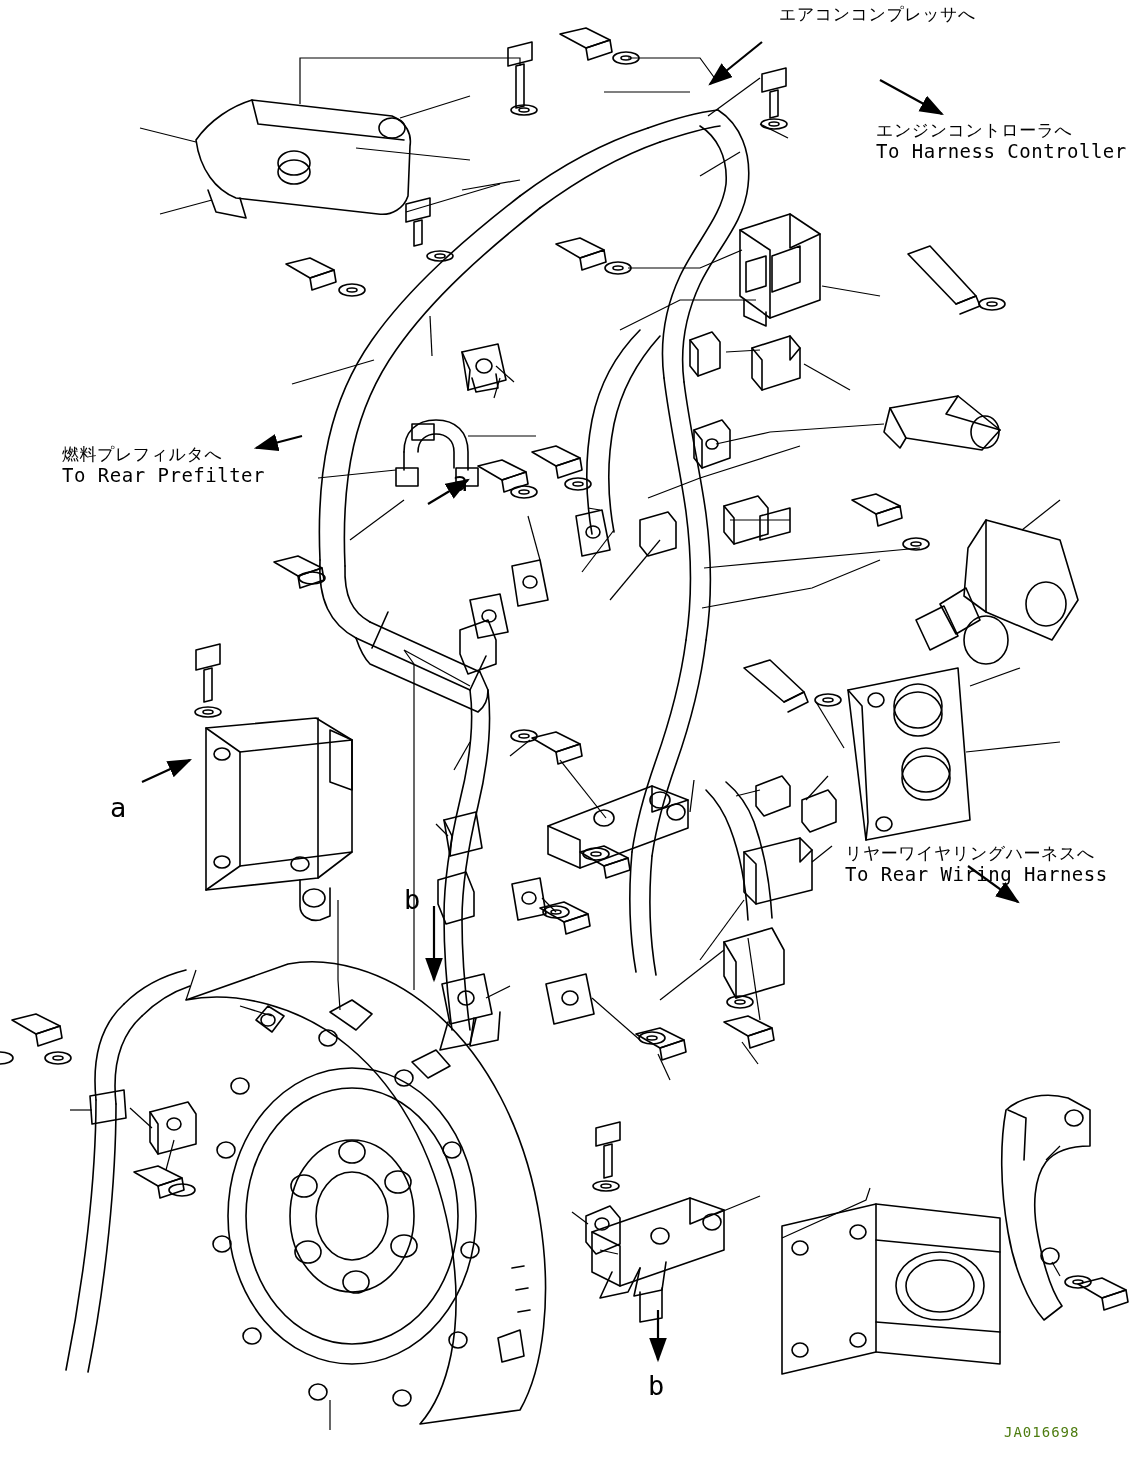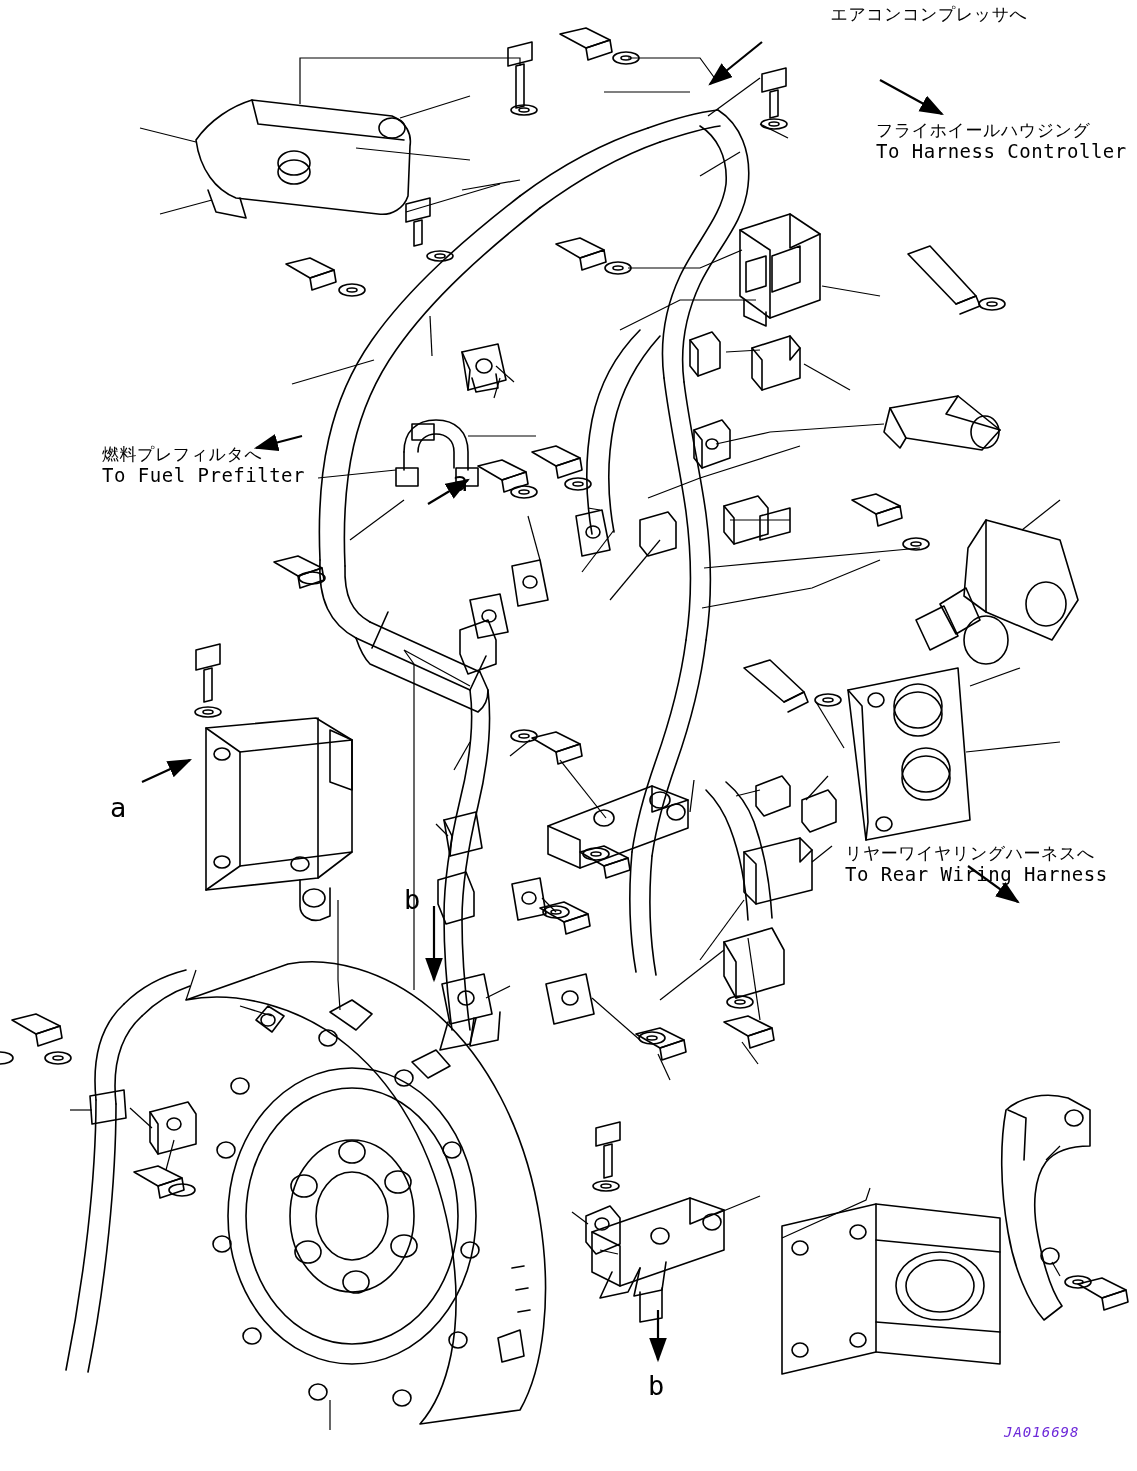--- a/index.html
+++ b/index.html
@@ -32,34 +32,33 @@
     font-family: "DejaVu Sans", sans-serif;
     font-size: 17px;
     letter-spacing: 0.5px;
   }
   .lbl .en {
     display: block;
     font-family: "DejaVu Sans Mono", monospace;
     font-size: 19px;
     letter-spacing: 0.5px;
   }
-  .lbl.center { text-align: center; }
+  .lbl.center { }
   .mark {
     position: absolute;
     font-family: "DejaVu Sans Mono", monospace;
     font-size: 27px;
     color: #000;
   }
   .code {
     position: absolute;
     font-family: "DejaVu Sans Mono", monospace;
     font-size: 14px;
     letter-spacing: 1px;
-    color: #6d28d9;
-    font-style: italic;
+    color: #4d7c0f;
   }
 </style>
 </head>
 <body>
 
 <div id="page">
 
   <svg id="art" viewBox="0 0 1137 1471" xmlns="http://www.w3.org/2000/svg">
     <defs>
       <marker id="arrow" markerWidth="12" markerHeight="12" refX="10" refY="4" orient="auto">
@@ -505,27 +504,27 @@
       <path d="M434,906 L434,980"></path>
       <path d="M658,1310 L658,1360"></path>
     </g>
   </svg>
 
   <div class="lbl center" style="left:779px; top:4px; width:300px;">
     <span class="jp">エアコンコンプレッサへ</span>
   </div>
 
   <div class="lbl" style="left:876px; top:120px; width:255px;">
-    <span class="jp">フライホイールハウジング</span>
+    <span class="jp">エンジンコントローラへ</span>
     <span class="en">To Harness Controller</span>
   </div>
 
-  <div class="lbl" style="left:62px; top:444px; width:245px;margin-left:40px;">
+  <div class="lbl" style="left:62px; top:444px; width:245px;">
     <span class="jp">燃料プレフィルタへ</span>
-    <span class="en">To Fuel Prefilter</span>
+    <span class="en">To Rear Prefilter</span>
   </div>
 
   <div class="lbl" style="left:845px; top:843px; width:290px;">
     <span class="jp">リヤーワイヤリングハーネスへ</span>
     <span class="en">To Rear Wiring Harness</span>
   </div>
 
 
   <div class="mark" style="left:452px; top:466px;">a</div>
   <div class="mark" style="left:110px; top:792px;">a</div>

